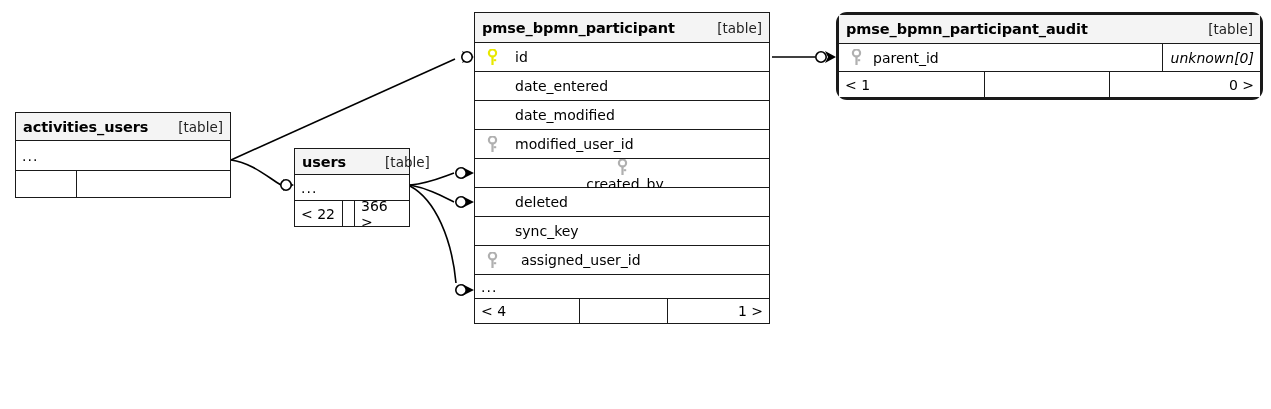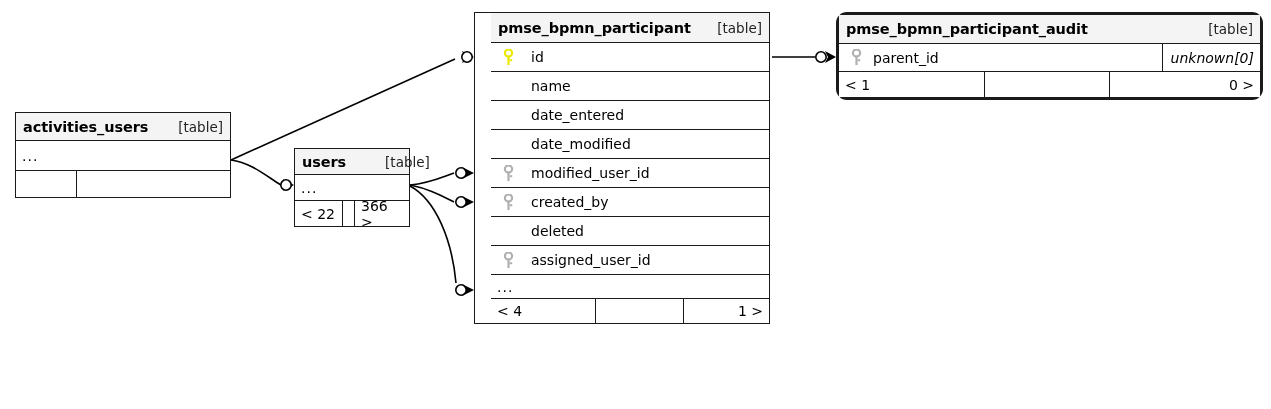--- a/index.html
+++ b/index.html
@@ -199,41 +199,37 @@
     <div class="row" style="height:26px;">
       <span class="ellipsis-row">...</span>
     </div>
     <div class="foot" style="height:25px;">
       <div class="fc left" style="width:47px;">&lt; 22</div>
       <div class="fc left" style="width:12px; padding:0;"></div>
       <div class="fc right" style="flex:1;">366 &gt;</div>
     </div>
   </div>
 
-  <div class="tbl" id="tbl-participant" style="left:474px; top:12px; width:296px;padding-left:16px;">
+  <div class="tbl" id="tbl-participant" style="left:474px; top:12px; width:296px;">
     <div class="tbl-head" style="height:30px;">
       <span class="tbl-title">pmse_bpmn_participant</span>
       <span class="tbl-tag">[table]</span>
     </div>
 
     <div class="row" style="height:29px;">
       <span class="keycell">
         <svg class="key-svg" width="11" height="17" viewBox="0 0 11 17">
           <circle cx="5.5" cy="4" r="3.6" fill="none" stroke="#e8e800" stroke-width="2.2"></circle>
           <rect x="4.4" y="6.6" width="2.2" height="9.4" fill="#e8e800"></rect>
           <rect x="6.6" y="10.2" width="2.6" height="2" fill="#e8e800"></rect>
         </svg>
       </span>
       <span class="colname">id</span>
     </div>
 
-    <div class="row" style="height:29px;">
-      <span class="keycell"></span>
-      <span class="colname">name</span>
-    </div>
 
     <div class="row" style="height:29px;">
       <span class="keycell"></span>
       <span class="colname">date_entered</span>
     </div>
 
     <div class="row" style="height:29px;">
       <span class="keycell"></span>
       <span class="colname">date_modified</span>
     </div>
@@ -242,38 +238,42 @@
       <span class="keycell">
         <svg class="key-svg" width="11" height="17" viewBox="0 0 11 17">
           <circle cx="5.5" cy="4" r="3.6" fill="none" stroke="#b0b0b0" stroke-width="2.2"></circle>
           <rect x="4.4" y="6.6" width="2.2" height="9.4" fill="#b0b0b0"></rect>
           <rect x="6.6" y="10.2" width="2.6" height="2" fill="#b0b0b0"></rect>
         </svg>
       </span>
       <span class="colname">modified_user_id</span>
     </div>
 
-    <div class="row" style="height:29px;">
+    <div class="row" style="height:29px;flex-direction:column;">
       <span class="keycell">
         <svg class="key-svg" width="11" height="17" viewBox="0 0 11 17">
           <circle cx="5.5" cy="4" r="3.6" fill="none" stroke="#b0b0b0" stroke-width="2.2"></circle>
           <rect x="4.4" y="6.6" width="2.2" height="9.4" fill="#b0b0b0"></rect>
           <rect x="6.6" y="10.2" width="2.6" height="2" fill="#b0b0b0"></rect>
         </svg>
       </span>
       <span class="colname">created_by</span>
     </div>
 
     <div class="row" style="height:29px;">
       <span class="keycell"></span>
       <span class="colname">deleted</span>
     </div>
 
-
-    <div class="row" style="height:29px;">
+    <div class="row" style="height:29px;">
+      <span class="keycell"></span>
+      <span class="colname">sync_key</span>
+    </div>
+
+    <div class="row" style="height:29px;gap:6px;">
       <span class="keycell">
         <svg class="key-svg" width="11" height="17" viewBox="0 0 11 17">
           <circle cx="5.5" cy="4" r="3.6" fill="none" stroke="#b0b0b0" stroke-width="2.2"></circle>
           <rect x="4.4" y="6.6" width="2.2" height="9.4" fill="#b0b0b0"></rect>
           <rect x="6.6" y="10.2" width="2.6" height="2" fill="#b0b0b0"></rect>
         </svg>
       </span>
       <span class="colname">assigned_user_id</span>
     </div>
 

